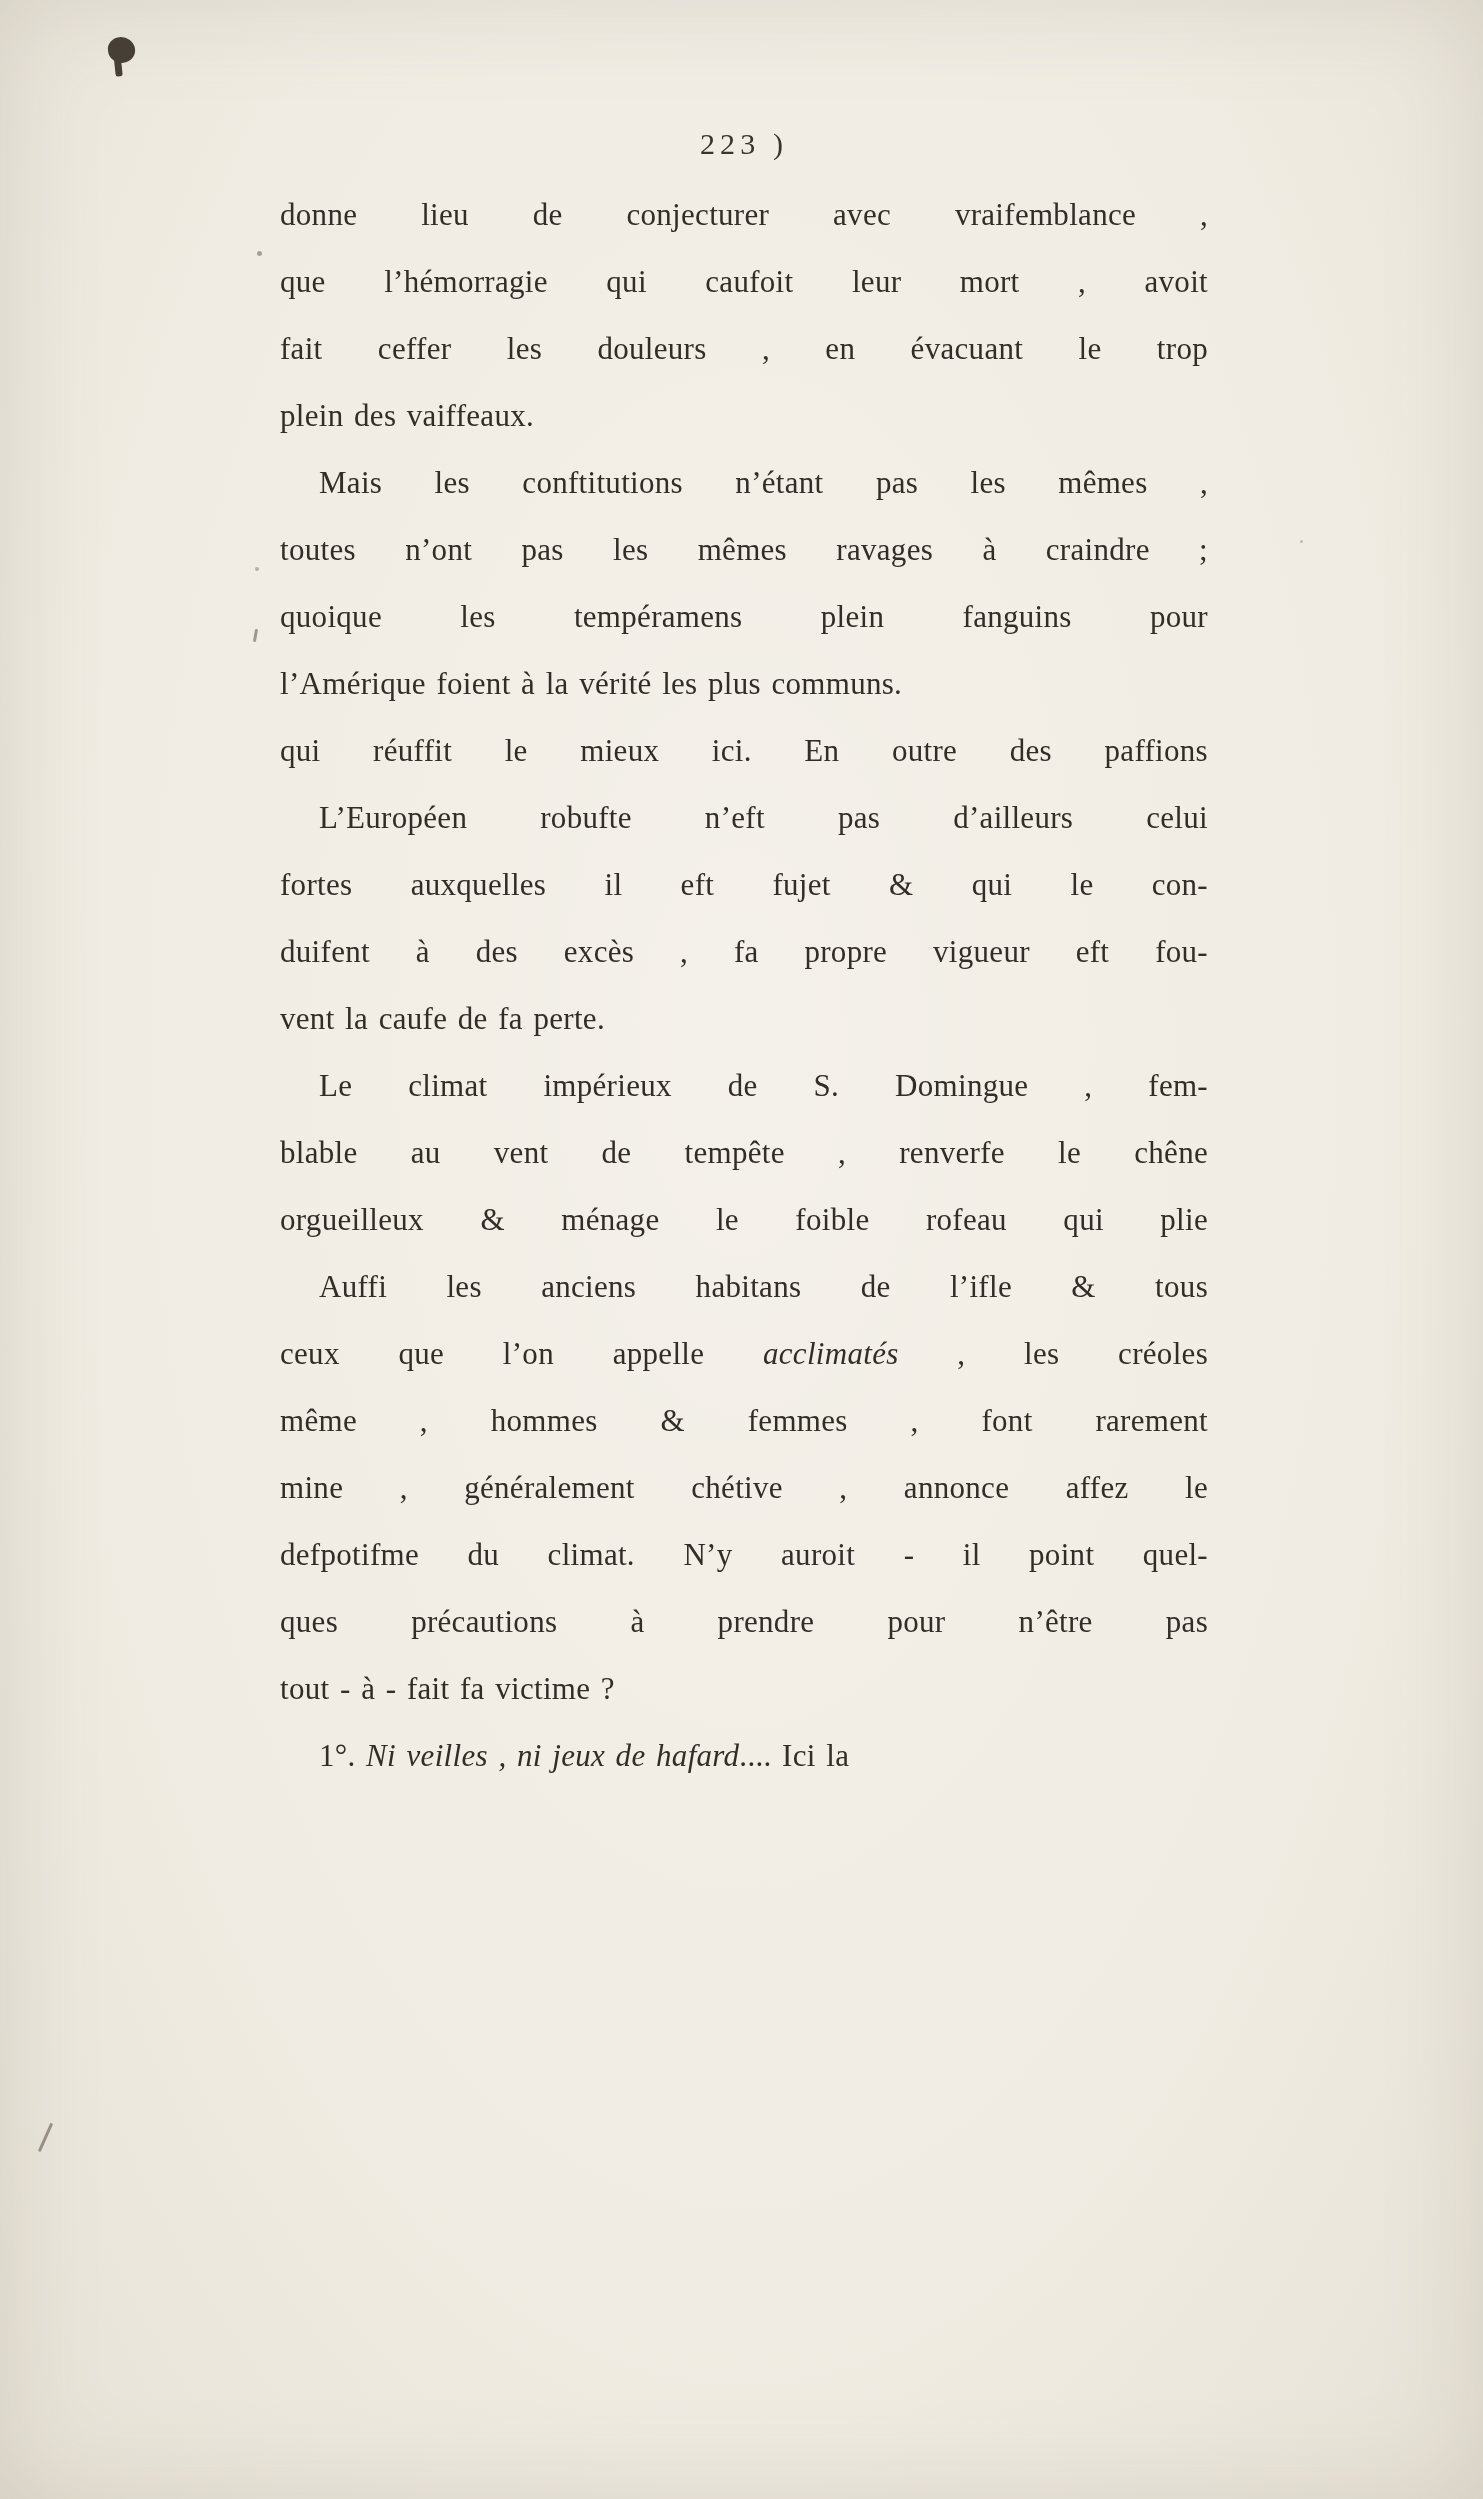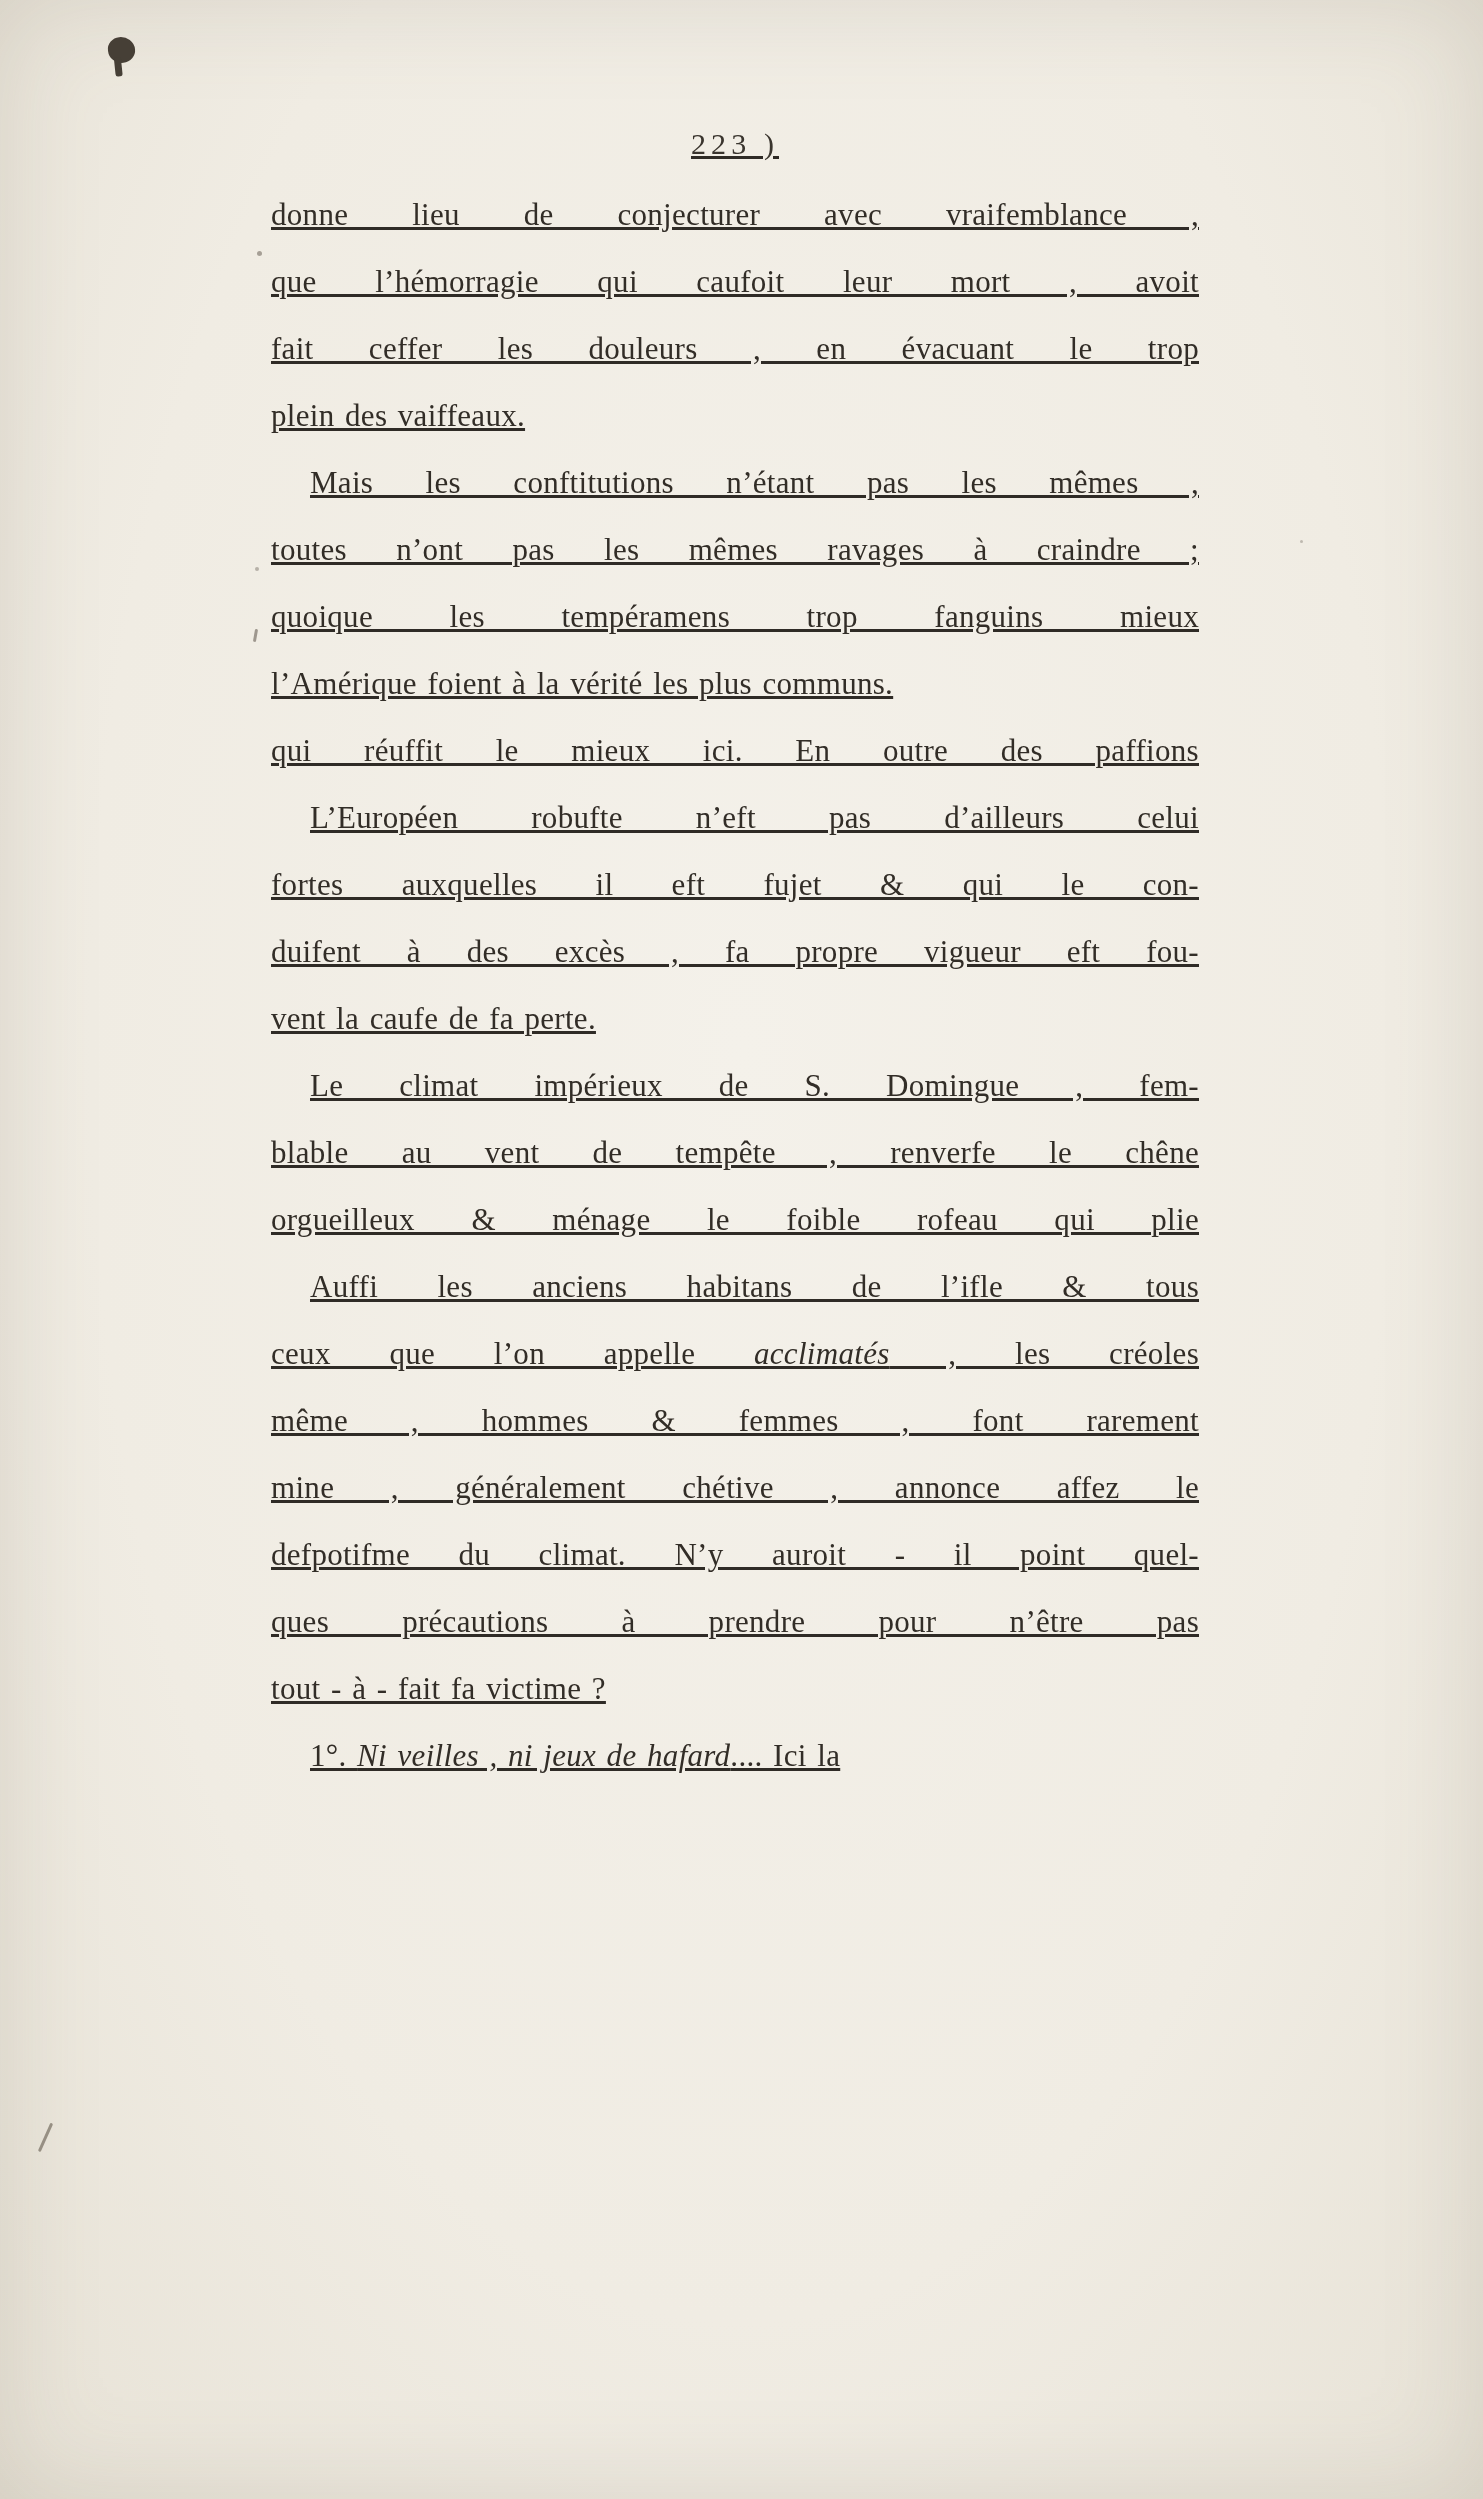--- a/index.html
+++ b/index.html
@@ -8,24 +8,23 @@
     width:1484px;
     height:2500px;
     background: radial-gradient(ellipse at 50% 42%, #f4f1ea 0%, #f0ece3 62%, #e7e2d6 100%);
     font-family:"Liberation Serif", serif;
     color:#2f2b26;
     overflow:hidden;
     box-shadow: inset 0 0 102px rgba(120,110,95,0.18);
   }
   .text-block {
     position:absolute;
-    left:271px;
+    left:280px;
     top:127px;
     width:928px;
-    text-decoration:underline;
   }
   .page-number {
     text-align:center;
     font-size:30px;
     letter-spacing:5.1px;
     margin-bottom:20.4px;
     color:#3a352e;
   }
   .line {
     font-size:31px;
@@ -76,21 +75,21 @@
     <div id="paragraphs">
         <div class="paragraph">
           <div class="line"><span>donne lieu de conjecturer avec vraifemblance ,</span></div>
           <div class="line"><span>que l’hémorragie qui caufoit leur mort , avoit</span></div>
           <div class="line"><span>fait ceffer les douleurs , en évacuant le trop</span></div>
           <div class="line last"><span>plein des vaiffeaux.</span></div>
         </div>
         <div class="paragraph">
           <div class="line first-indent"><span>Mais les conftitutions n’étant pas les mêmes ,</span></div>
           <div class="line"><span>toutes n’ont pas les mêmes ravages à craindre ;</span></div>
-          <div class="line"><span>quoique les tempéramens trop fanguins mieux</span></div>
+          <div class="line"><span>quoique les tempéramens plein fanguins pour</span></div>
           <div class="line last"><span>l’Amérique foient à la vérité les plus communs.</span></div>
         </div>
         <div class="paragraph">
           <div class="line"><span>qui réuffit le mieux ici. En outre des paffions</span></div>
           <div class="line first-indent"><span>L’Européen robufte n’eft pas d’ailleurs celui</span></div>
           <div class="line"><span>fortes auxquelles il eft fujet &amp; qui le con-</span></div>
           <div class="line"><span>duifent à des excès , fa propre vigueur eft fou-</span></div>
           <div class="line last"><span>vent la caufe de fa perte.</span></div>
         </div>
         <div class="paragraph">

